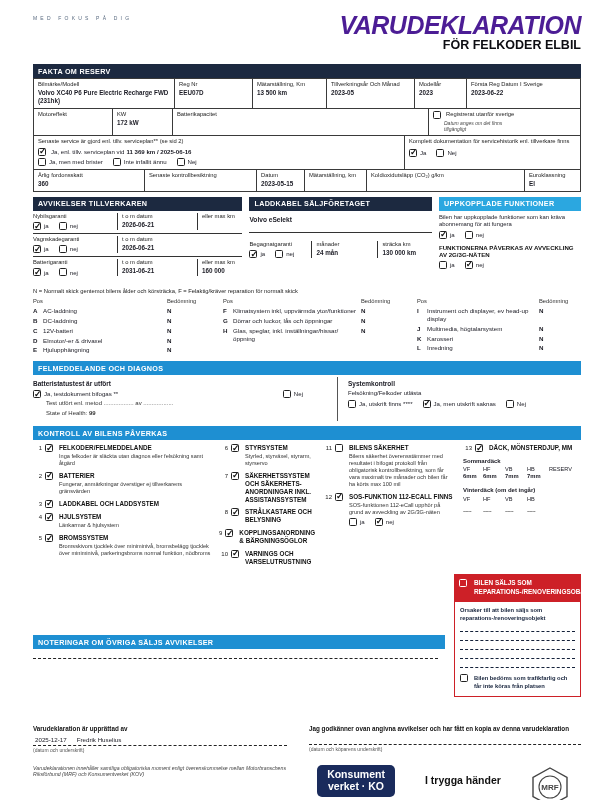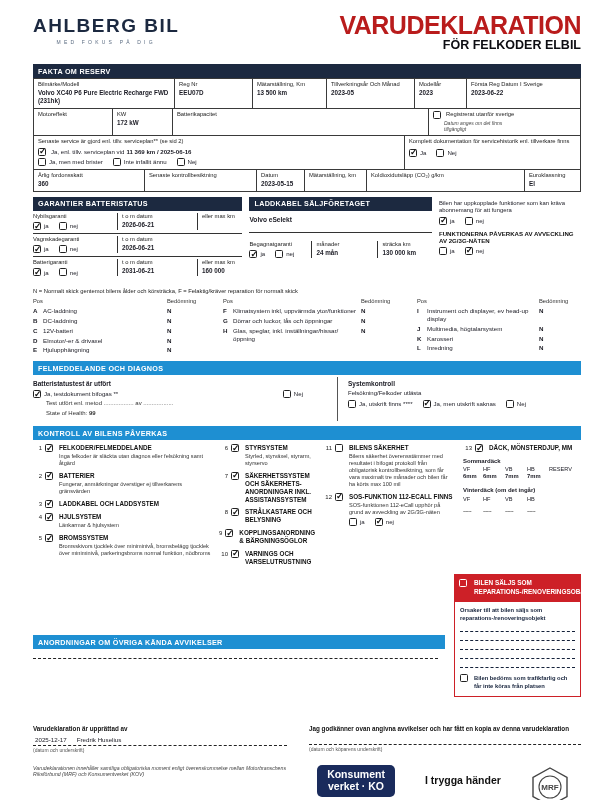--- a/index.html
+++ b/index.html
@@ -5,21 +5,21 @@
   * { box-sizing: border-box; }
   body { margin:0; background:#e8e8e8; font-family:"Liberation Sans", sans-serif; }
   .page { width:615px; height:800px; margin:0 auto; background:#fff; position:relative;
           padding:10px 34px 0 33px; outline:1px solid #cfcfcf; color:#1b1b24;
           font-size:6.3px; line-height:1.25; }
 
   
   .hdr { display:flex; justify-content:space-between; align-items:flex-start; height:54px; padding-top:4px; }
   .logo-main { font-size:19px; font-weight:bold; letter-spacing:1.5px; color:#1c2940; }
   .logo-tag { font-size:5px; letter-spacing:3.2px; color:#5a6b80; margin-top:1px; text-align:center; }
-  .title { font-size:25px; font-weight:900; letter-spacing:-0.5px; line-height:.95; text-align:right; color:#b91c1c; }
+  .title { font-size:25px; font-weight:900; letter-spacing:-0.5px; line-height:.95; text-align:right; color:#4c1d95;font-style:italic; }
   .subtitle { font-size:12.5px; font-weight:900; text-align:right; color:#0d0d12; }
 
   
   .sec { color:#fff; font-weight:bold; font-size:7.2px; letter-spacing:.3px; padding:2.5px 5px; }
   .sec.navy { background:#1c2940; }
   .sec.blue { background:#1e8fd2; margin-top:5px; }
   .sec.lightblue { background:#2ba7e0; }
 
   
   .frow { display:flex; border:1px solid #3a3a3a; border-top:none; }
@@ -110,21 +110,20 @@
   .trygga { font-weight:bold; font-size:10.5px; margin:9px 0 0 30px; color:#111; }
   .mrf { margin-left:28px; margin-top:1px; }
 </style>
 </head>
 <body>
 
 <div class="page">
 
   <div class="hdr">
     <div>
-      <div class="logo-main">AHLBERG BIL</div>
       <div class="logo-tag">MED FOKUS PÅ DIG</div>
     </div>
     <div>
       <div class="title">VARUDEKLARATION</div>
       <div class="subtitle">FÖR FELKODER ELBIL</div>
     </div>
   </div>
 
   <div class="sec navy">FAKTA OM RESERV</div>
 
@@ -236,21 +235,21 @@
     </div>
     <div class="fcell" style="width:56px">
       <div class="flbl">Euroklassning</div>
       <div class="fval">El</div>
     </div>
   </div>
 
   <div class="grow3">
 
     <div class="gbox1">
-      <div class="sec navy">GARANTIER BATTERISTATUS</div>
+      <div class="sec navy">AVVIKELSER TILLVERKAREN</div>
       <div class="g1row">
         <div class="gc1">
           <div class="glbl">Nybilsgaranti</div>
           <div class="cbrow">
             <span class="cbgrp">
                 <span class="cb on"></span>
                 <span>ja</span>
               </span>
             <span class="cbgrp">
                 <span class="cb"></span>
@@ -334,20 +333,21 @@
           <div class="gval">24 mån</div>
         </div>
         <div class="gc3">
           <div class="glbl">sträcka km</div>
           <div class="gval">130 000 km</div>
         </div>
       </div>
     </div>
 
     <div class="gbox3">
+      <div class="sec lightblue">UPPKOPPLADE FUNKTIONER</div>
       <div class="g3txt">Bilen har uppkopplade funktioner som kan kräva abonnemang för att fungera</div>
       <div class="cbrow">
         <span class="cbgrp">
             <span class="cb on"></span>
             <span>ja</span>
           </span>
         <span class="cbgrp">
             <span class="cb"></span>
             <span>nej</span>
           </span>
@@ -635,21 +635,21 @@
         <div class="dgrid4" style="margin-top:5px">
           <span class="ddash">------</span>
             <span class="ddash">------</span>
             <span class="ddash">------</span>
             <span class="ddash">------</span>
         </div>
       </div>
     </div>
   </div>
 
-  <div class="sec blue not">ANORDNINGAR OM ÖVRIGA KÄNDA AVVIKELSER</div>
+  <div class="sec blue not">NOTERINGAR OM ÖVRIGA SÄLJS AVVIKELSER</div>
   <div class="notline"></div>
   <div class="notspace"></div>
 
   <div class="f1">
     <span>Varudeklaration är upprättad av</span>
     <span class="right">Jag godkänner ovan angivna avvikelser och har fått en kopia av denna varudeklaration</span>
   </div>
   <div class="sigrow">
     <div class="sigL">
       <div class="sigline">

